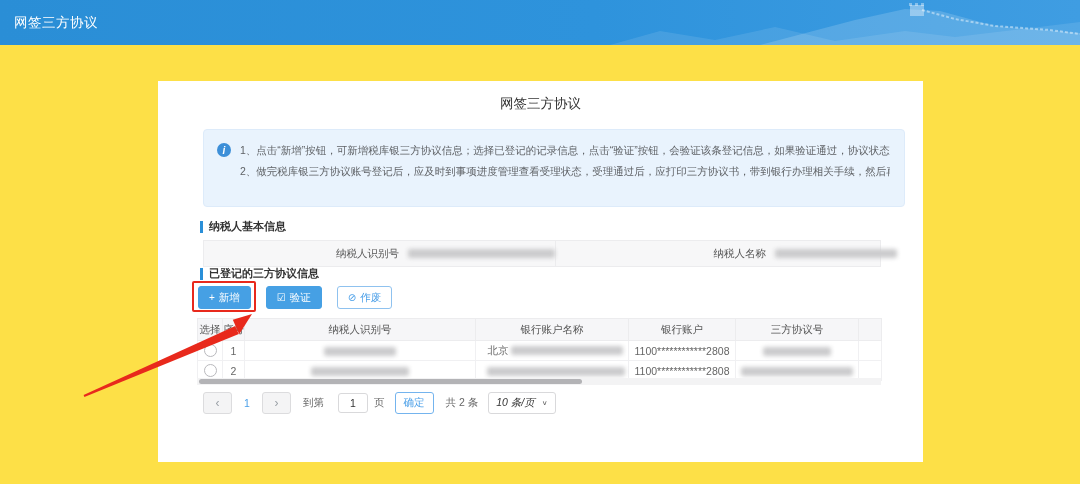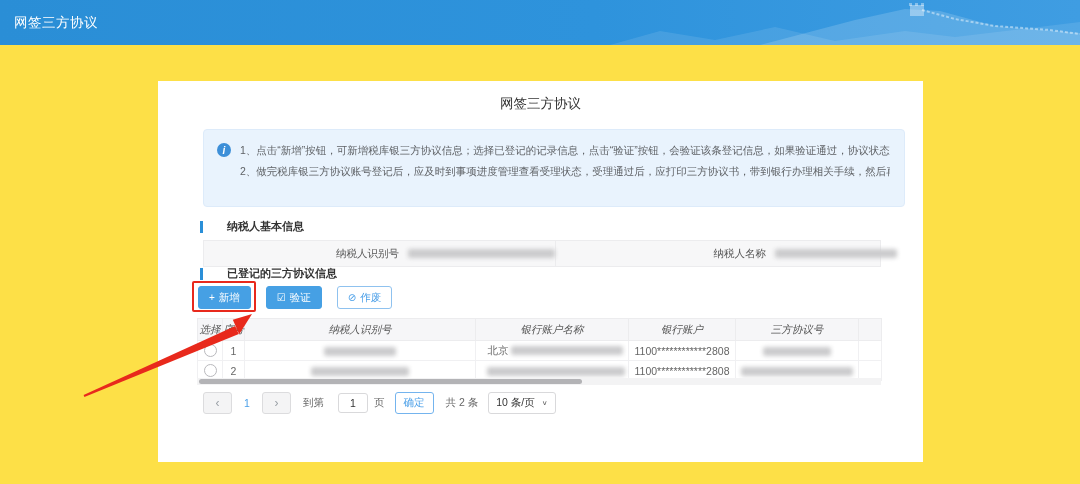--- a/index.html
+++ b/index.html
@@ -21,21 +21,21 @@
   .notice { position:absolute; left:45px; top:48px; width:702px; height:78px;
             background:#e9f3fd; border:1px solid #ddebfa; border-radius:4px;
             padding:11px 14px 0 36px; color:#5f6266; font-size:10.5px; line-height:19px; }
   .notice-icon { position:absolute; left:13px; top:13px; width:14px; height:14px; border-radius:50%;
                  background:#3d8fd8; color:#fff; font-size:10px; font-style:italic; font-weight:bold;
                  display:flex; align-items:center; justify-content:center; }
   .notice-line { white-space:nowrap; overflow:hidden; }
   .notice-line.cont { padding-left:19px; }
   .notice-line.para2 { margin-top:2px; }
 
-  .section-title { position:absolute; left:42px; display:flex; align-items:center; gap:24px;
+  .section-title { position:absolute; left:42px; display:flex; align-items:center; gap:6px;
                    font-size:11px; font-weight:bold; color:#333; }
   .section-bar { width:3px; height:12px; background:#2a8fd8; }
 
   .fields-row { position:absolute; left:45px; top:159px; width:678px; height:27px;
                 background:#f7f7f8; border:1px solid #ececee; display:flex; }
   .field-cell { flex:1; display:flex; align-items:center; font-size:10.5px; color:#555; }
   .field-cell + .field-cell { border-left:1px solid #ececee; }
   .field-label { text-align:right; }
   .field-cell:nth-child(1) .field-label { width:195px; }
   .field-cell:nth-child(2) .field-label { width:210px; }
@@ -48,21 +48,21 @@
   .btn { height:23px; padding:0 10px; border-radius:3px; font-size:10.5px; display:flex;
          align-items:center; gap:4px; cursor:pointer; border:1px solid transparent; }
   .btn-primary { background:#46a0e4; border-color:#46a0e4; color:#fff; }
   .btn-ghost { background:#fff; border-color:#8fc2ef; color:#4a9fe8; }
   .btn .ico { font-size:10px; line-height:1; }
 
   
   .table { position:absolute; left:39px; top:237px; width:684px; border:1px solid #ececee;
            border-collapse:collapse; font-size:10.5px; table-layout:fixed; }
   .table th { height:22px; background:#f6f6f8; color:#555; font-weight:normal;
-              border:1px solid #ececee;font-style:italic; }
+              border:1px solid #ececee; }
   .table td { height:20px; background:#fff; color:#666; border:1px solid #f0f0f2; text-align:center; }
   .radio { display:inline-block; width:13px; height:13px; border-radius:50%;
            border:1px solid #b9b9bd; background:#fff; vertical-align:middle; cursor:pointer; }
   .cell-left { text-align:left; padding-left:6px; }
 
   .hscroll { position:absolute; left:39px; top:297px; width:684px; height:7px; background:#f3f3f4; }
   .hscroll-thumb { position:absolute; left:2px; top:1px; width:56%; height:5px;
                    background:#b3b3b6; border-radius:3px; cursor:grab; }
 
   
@@ -71,21 +71,21 @@
             color:#9aa0a6; display:flex; align-items:center; justify-content:center; cursor:pointer; font-size:12px; }
   .pg-num { width:30px; text-align:center; color:#4a9fe8; }
   .pg-label { margin:0 14px 0 12px; }
   .pg-input { width:30px; height:20px; border:1px solid #d9d9db; border-radius:3px; text-align:center;
               font-size:10.5px; color:#333; outline:none; }
   .pg-unit { margin:0 10px 0 6px; }
   .pg-confirm { height:22px; padding:0 8px; background:#fff; border:1px solid #74b4ee; border-radius:3px;
                 color:#4a9fe8; display:flex; align-items:center; cursor:pointer; }
   .pg-total { margin:0 10px 0 12px; }
   .pg-size { height:22px; border:1px solid #d9d9db; border-radius:3px; background:#fff; padding:0 7px;
-             display:flex; align-items:center; gap:7px; color:#333; cursor:pointer; }
+             display:flex; align-items:center; gap:7px; color:#333; cursor:pointer;font-style:italic; }
   .pg-caret { font-size:8px; color:#666; transform:scaleY(.8); }
 
   
   .anno-box { position:absolute; left:192px; top:281px; width:64px; height:31px;
               border:2px solid #e8291c; border-radius:2px; pointer-events:none; }
   .anno-arrow { position:absolute; left:0; top:0; width:1080px; height:484px; pointer-events:none; }
 </style>
 </head>
 <body>
 

